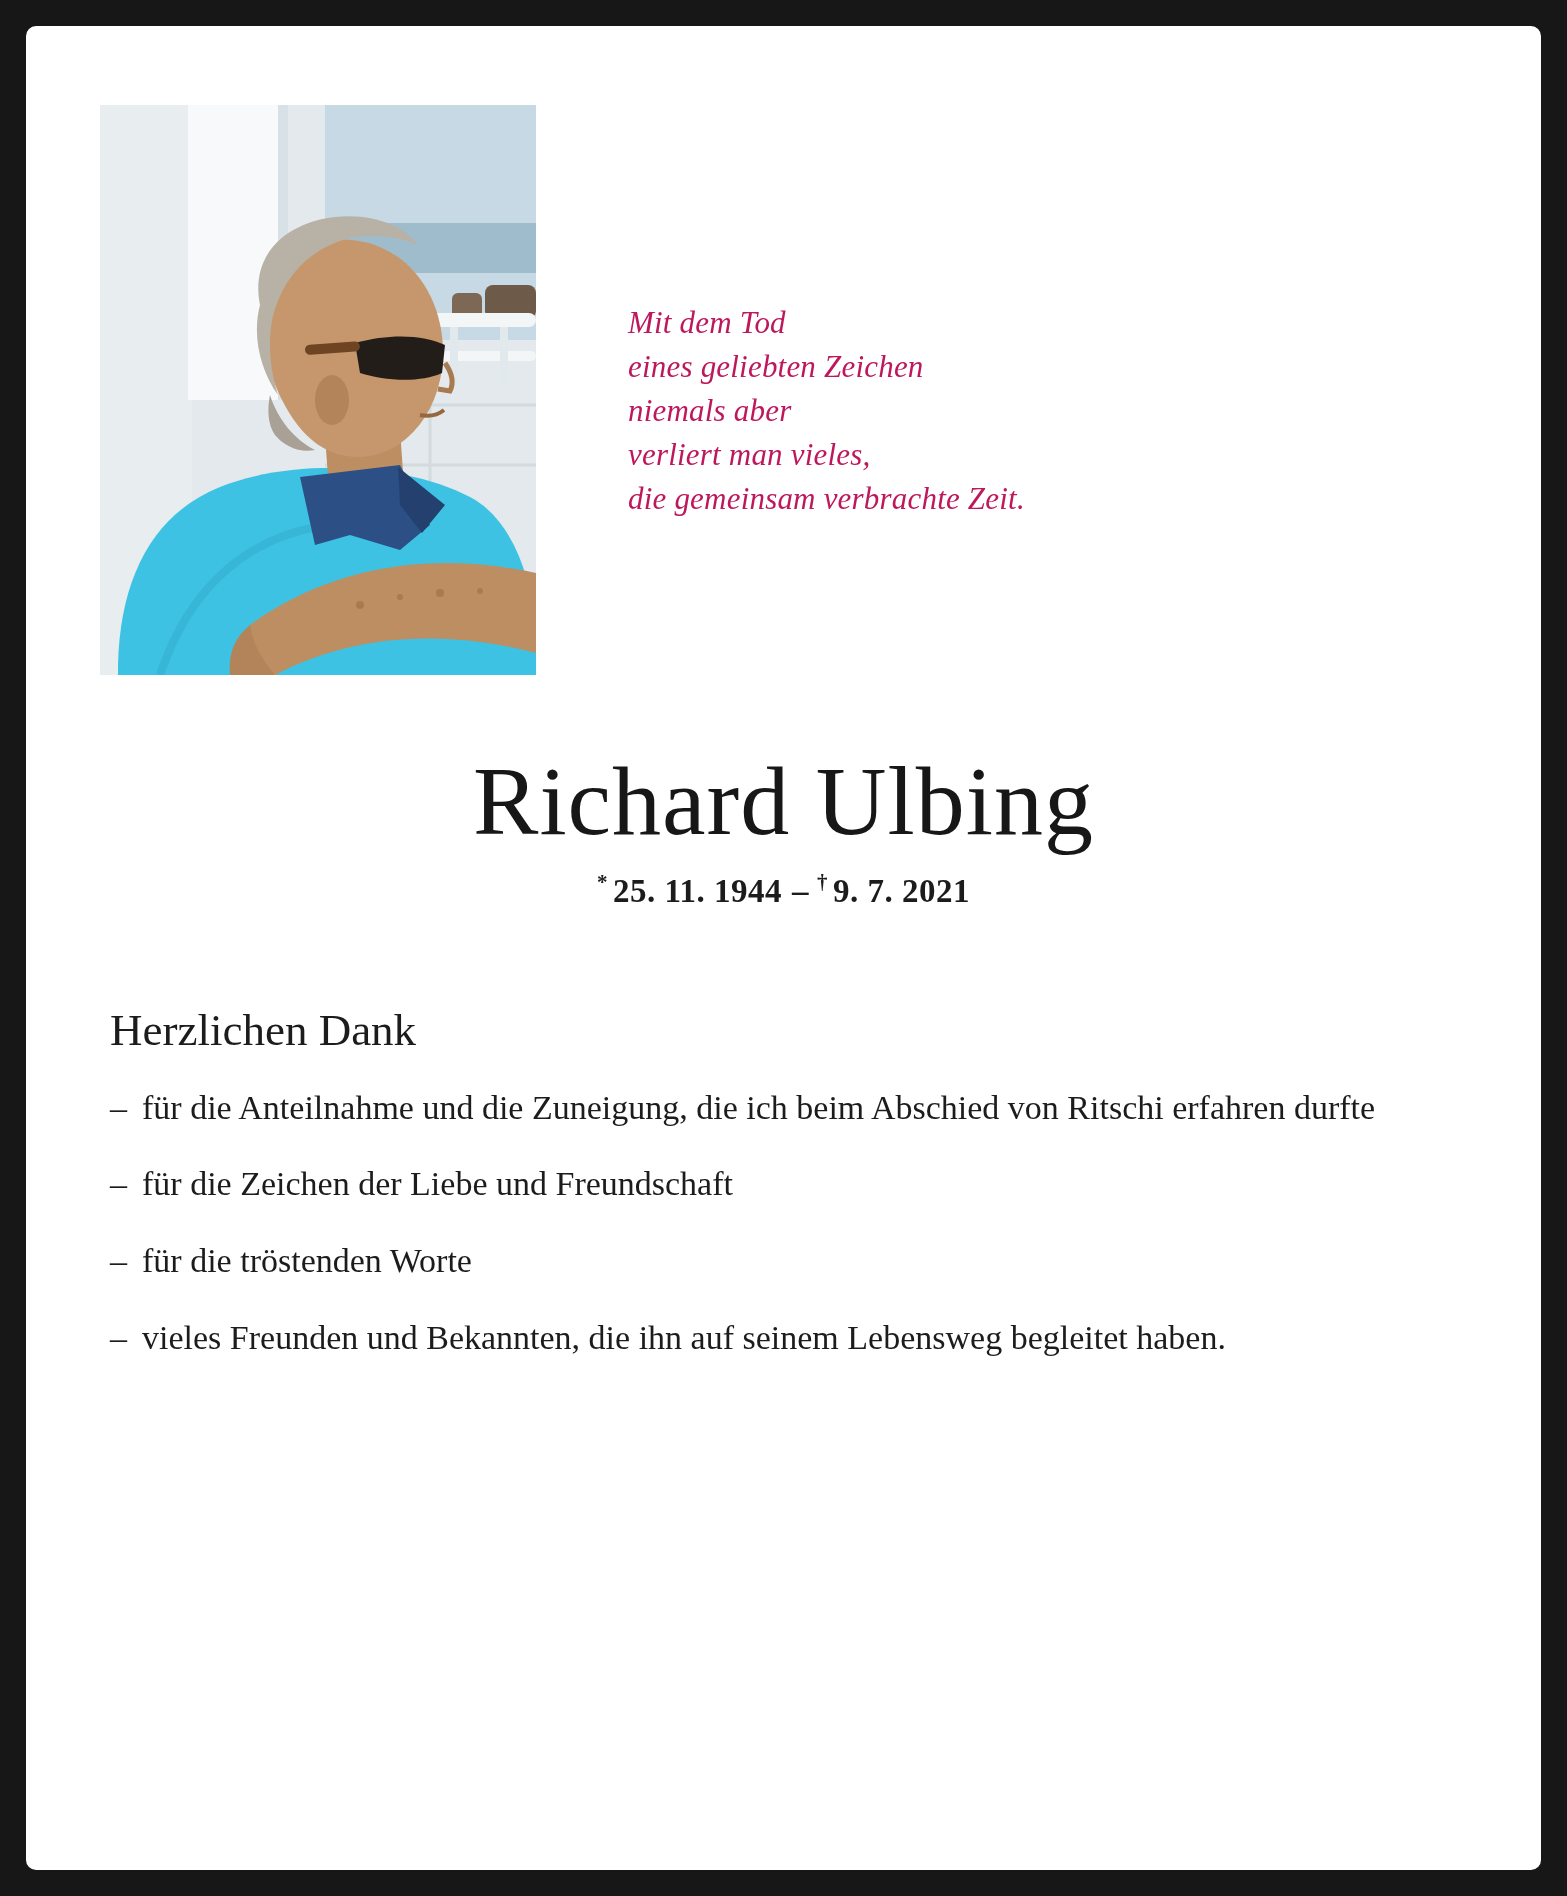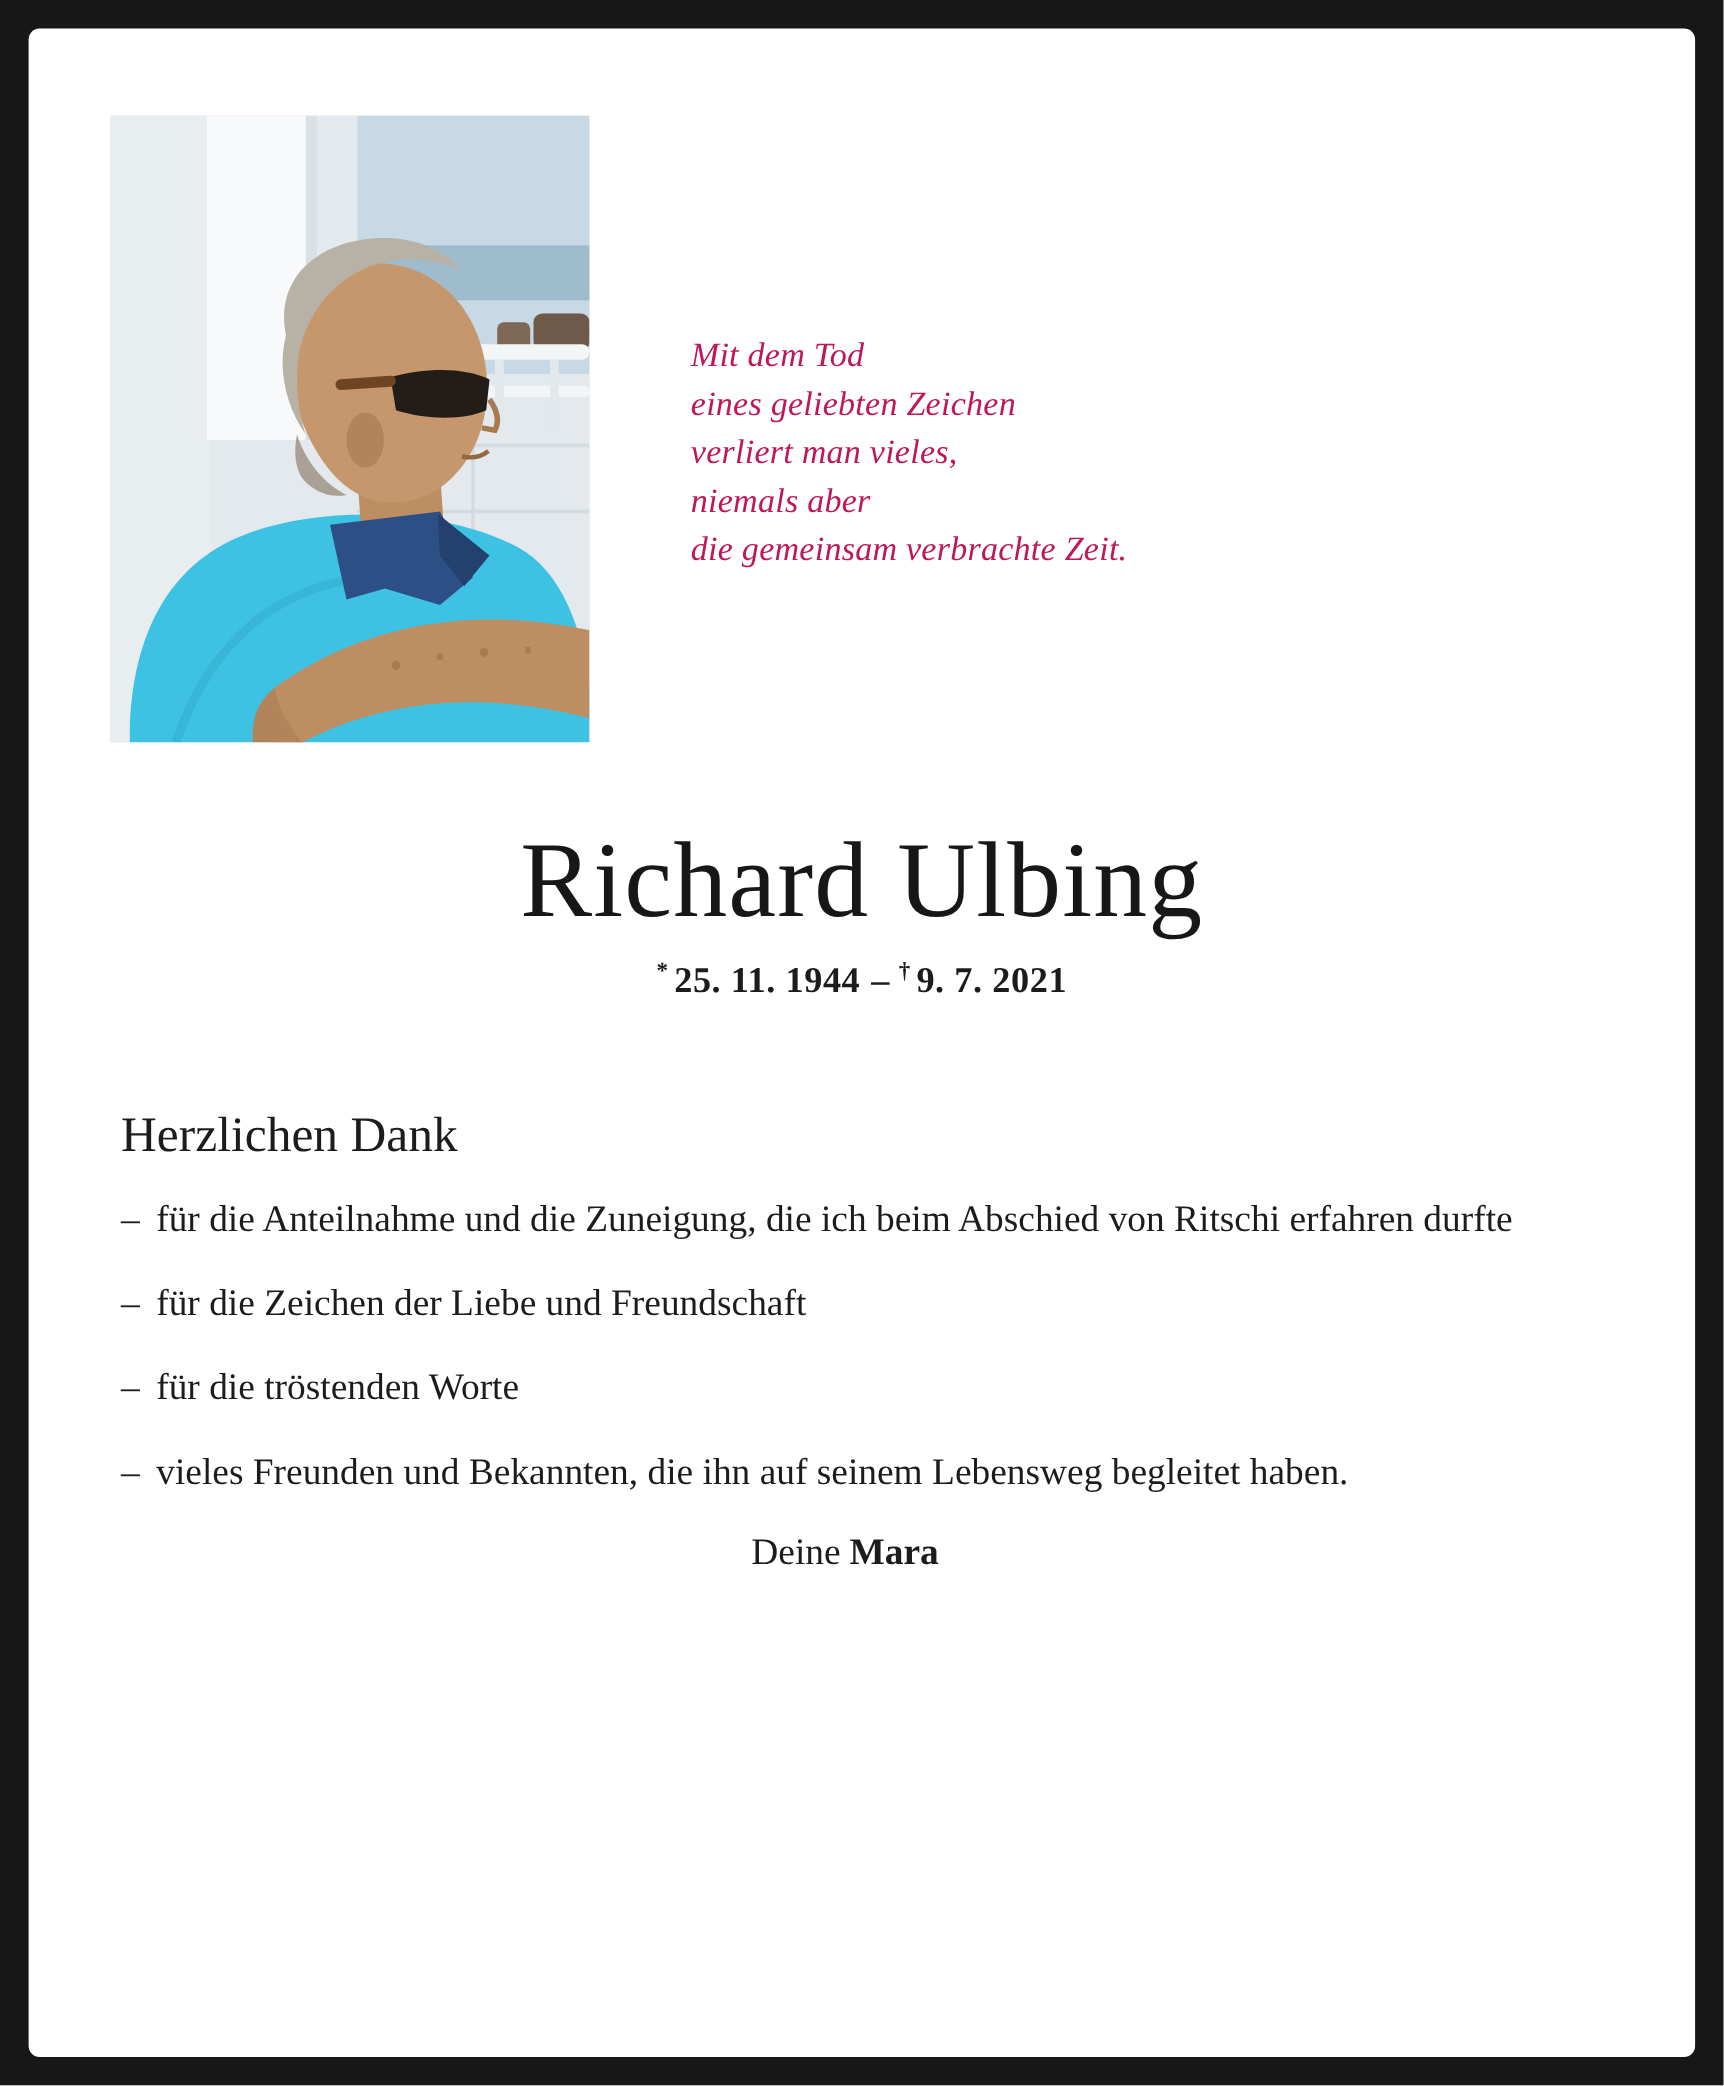--- a/index.html
+++ b/index.html
@@ -138,22 +138,22 @@
             <circle cx="340" cy="488" r="4"></circle>
             <circle cx="380" cy="486" r="3"></circle>
           </g>
           <path d="M 150 520 C 135 532 128 548 130 570 L 175 570 C 160 552 152 536 150 520 Z" fill="#b3835a"></path>
         </svg>
       </div>
 
       <div class="poem">
         <div>Mit dem Tod</div>
         <div>eines geliebten Zeichen</div>
+        <div>niemals aber</div>
         <div>verliert man vieles,</div>
-        <div>niemals aber</div>
         <div>die gemeinsam verbrachte Zeit.</div>
       </div>
     </div>
 
     <div class="name">Richard Ulbing</div>
 
     <div class="dates">
       <span class="sym">*</span><span>25. 11. 1944</span><span class="sep">–</span><span class="sym">†</span><span>9. 7. 2021</span>
     </div>
 
@@ -170,20 +170,17 @@
       </div>
       <div class="item">
         <span class="dash">–</span>
         <div class="itxt">für die tröstenden Worte</div>
       </div>
       <div class="item">
         <span class="dash">–</span>
         <div class="itxt">vieles Freunden und Bekannten, die ihn auf seinem Lebensweg begleitet haben.</div>
       </div>
 
-      <div class="signature">
-        <span>Deine</span><b>Mara</b>
-      </div>
 
     </div>
 
   </div>
 </div>
 
 </body></html>

